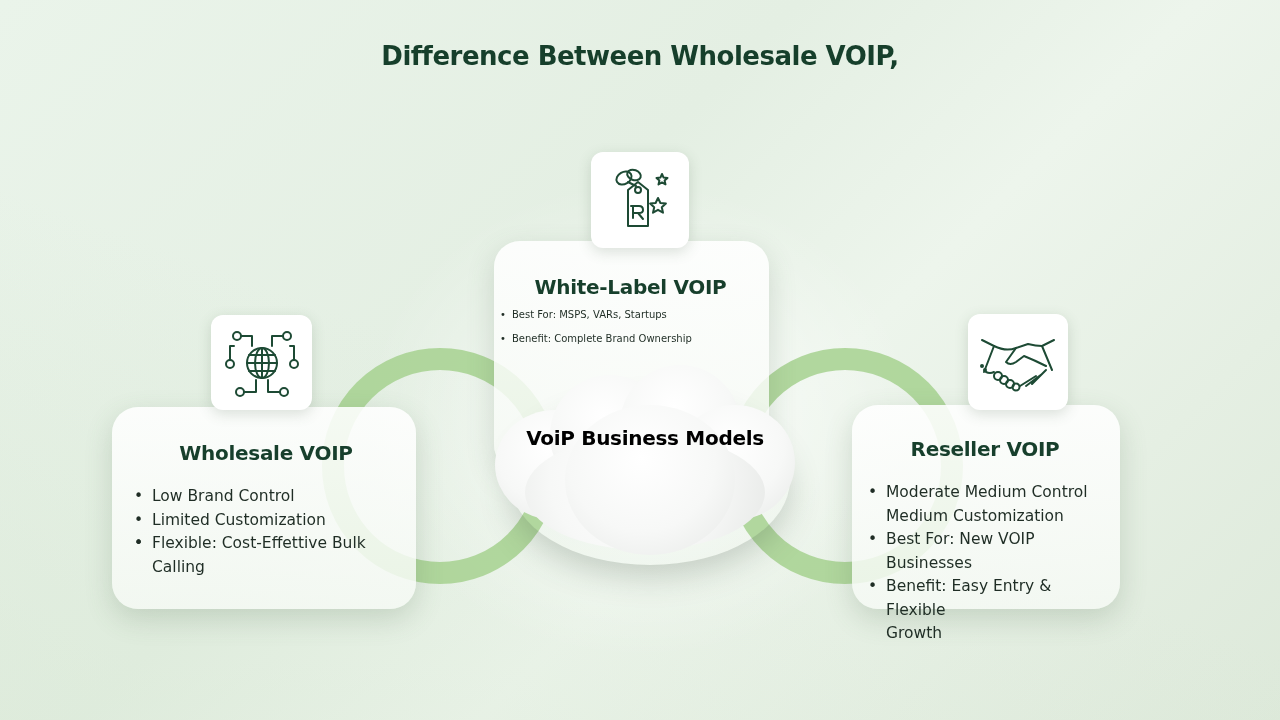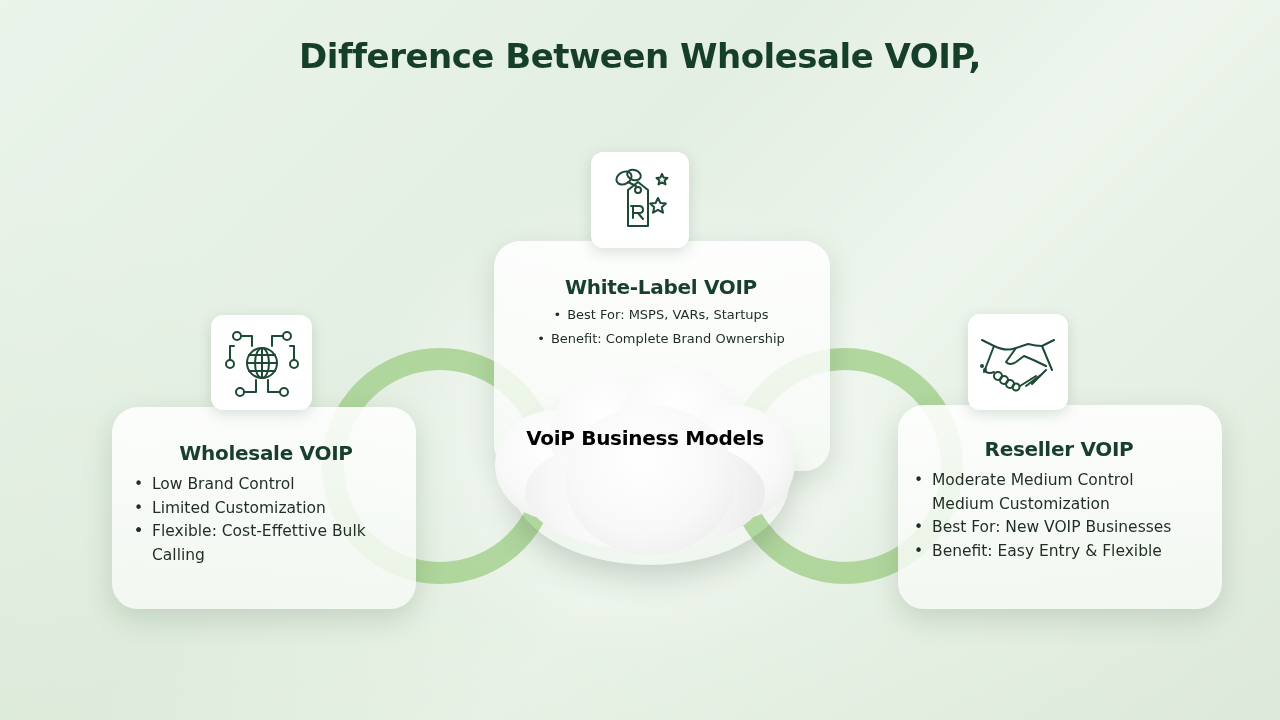--- a/index.html
+++ b/index.html
@@ -12,21 +12,21 @@
   .bg-glow {
     position: absolute; left: 340px; top: 160px; width: 600px; height: 520px;
     background: radial-gradient(ellipse at center, rgba(255,255,255,0.75) 0%, rgba(255,255,255,0) 65%);
     pointer-events: none;
   }
   .bg-facet1 { position:absolute; left:0; top:0; width:1280px; height:720px;
     background: linear-gradient(200deg, rgba(255,255,255,0) 55%, rgba(210,228,205,0.35) 100%); }
   .title {
     position: absolute; left: 0; top: 36px; width: 1280px; text-align: center;
     font-family: "DejaVu Sans", sans-serif; font-weight: bold;
-    font-size: 34px; line-height: 40px; color: #163f2b; letter-spacing: -0.5px;
+    font-size: 26px; line-height: 40px; color: #163f2b; letter-spacing: -0.5px;
   }
   .ring {
     position: absolute; border-radius: 50%;
     border: 22px solid #a6d18f; box-sizing: border-box;
     opacity: 0.85;
   }
   .ring.left  { left: 322px; top: 348px; width: 236px; height: 236px; }
   .ring.right { left: 727px; top: 348px; width: 236px; height: 236px; }
   .icon-tile {
     position: absolute; background: #ffffff; border-radius: 12px;
@@ -45,26 +45,26 @@
     font-weight: bold; font-size: 20px; color: #173f2c; letter-spacing: -0.3px;
   }
   .card ul { margin: 0; padding: 0; list-style: none; }
   .card li {
     font-family: "DejaVu Sans", sans-serif; font-size: 15.5px; line-height: 23.5px;
     color: #1f2d25; position: relative; padding-left: 20px;
   }
   .card li .bullet { position: absolute; left: 2px; top: 0; }
   .card li .cont { display:block; }
   .card-left  { left: 112px; top: 407px; width: 304px; height: 202px; padding: 34px 16px 0 20px; }
-  .card-right { left: 898px; top: 405px; width: 324px; height: 204px; padding: 32px 16px 0 14px; }
-  .card-center{ left: 494px; top: 241px; width: 336px; height: 230px; padding: 34px 8px 0 6px; }
+  .card-right { left: 852px; top: 405px; width: 268px; height: 204px; padding: 32px 16px 0 14px; }
+  .card-center{ left: 494px; top: 241px; width: 275px; height: 230px; padding: 34px 8px 0 6px; }
   .card-center h2 { margin-bottom: 4px; }
-  .card-center li { font-size: 13px; line-height: 24px; text-align: center; padding-left: 0; }
+  .card-center li { font-size: 10px; line-height: 24px; padding-left: 0; }
   .card-center li .bullet { position: static; margin-right: 6px; }
-  .card-left h2, .card-right h2 { margin-bottom: 8px; }
+  .card-left h2, .card-right h2 { margin-bottom: 20px; }
   .cloud {
     position: absolute; left: 495px; top: 365px; width: 300px; height: 190px;
   }
   .cloud .puff {
     position: absolute; border-radius: 50%;
     background: radial-gradient(circle at 45% 35%, #ffffff 0%, #f7f8f7 55%, #e6e8e6 100%);
   }
   .cloud-shadow { position:absolute; left:510px; top:395px; width:280px; height:170px;
     border-radius: 50%; box-shadow: 0 12px 30px rgba(70,90,70,0.25); }
   .cloud-text {
@@ -140,21 +140,21 @@
     <circle cx="62" cy="66" r="4"></circle>
       <path d="M58 66 H46 V54"></path>
   </svg>
 </div>
 
 <div class="card card-right">
   <h2>Reseller VOIP</h2>
   <ul>
     <li><span class="bullet">•</span><span>Moderate Medium Control</span><span class="cont">Medium Customization</span></li>
     <li><span class="bullet">•</span><span>Best For: New VOIP Businesses</span></li>
-    <li><span class="bullet">•</span><span>Benefit: Easy Entry &amp; Flexible</span></li>
+    <li><span class="bullet">•</span><span>Benefit: Easy Entry &amp; Flexible</span><span class="cont">Growth</span></li>
   </ul>
 </div>
 
 <div class="icon-tile" style="left:968px; top:314px; width:100px; height:96px;">
   <svg width="84" height="64" viewBox="0 0 84 64">
     <path d="M6 10 L18 16 M78 10 L66 16"></path>
     <path d="M18 16 L8 42 M66 16 L76 40"></path>
     <path d="M18 16 Q30 22 40 18 L52 14 Q60 16 66 16"></path>
     <path d="M40 18 L30 32 Q34 36 40 32 L48 26 Q58 30 70 36"></path>
     <path d="M10 42 Q14 44 18 42"></path>

